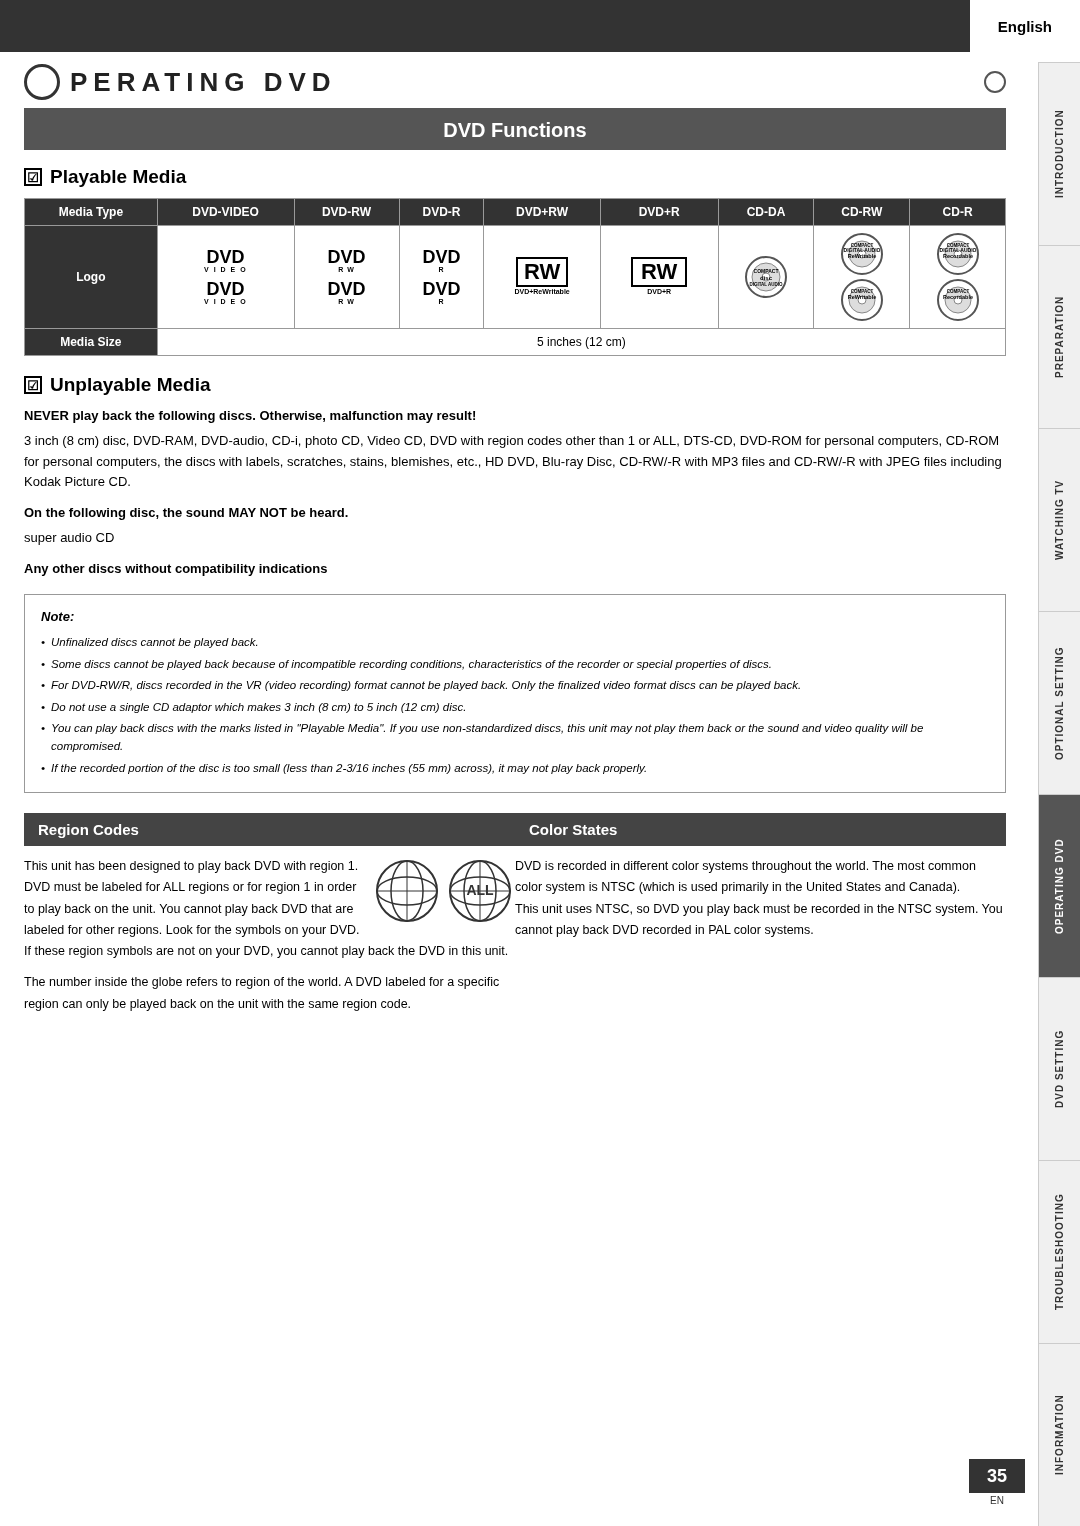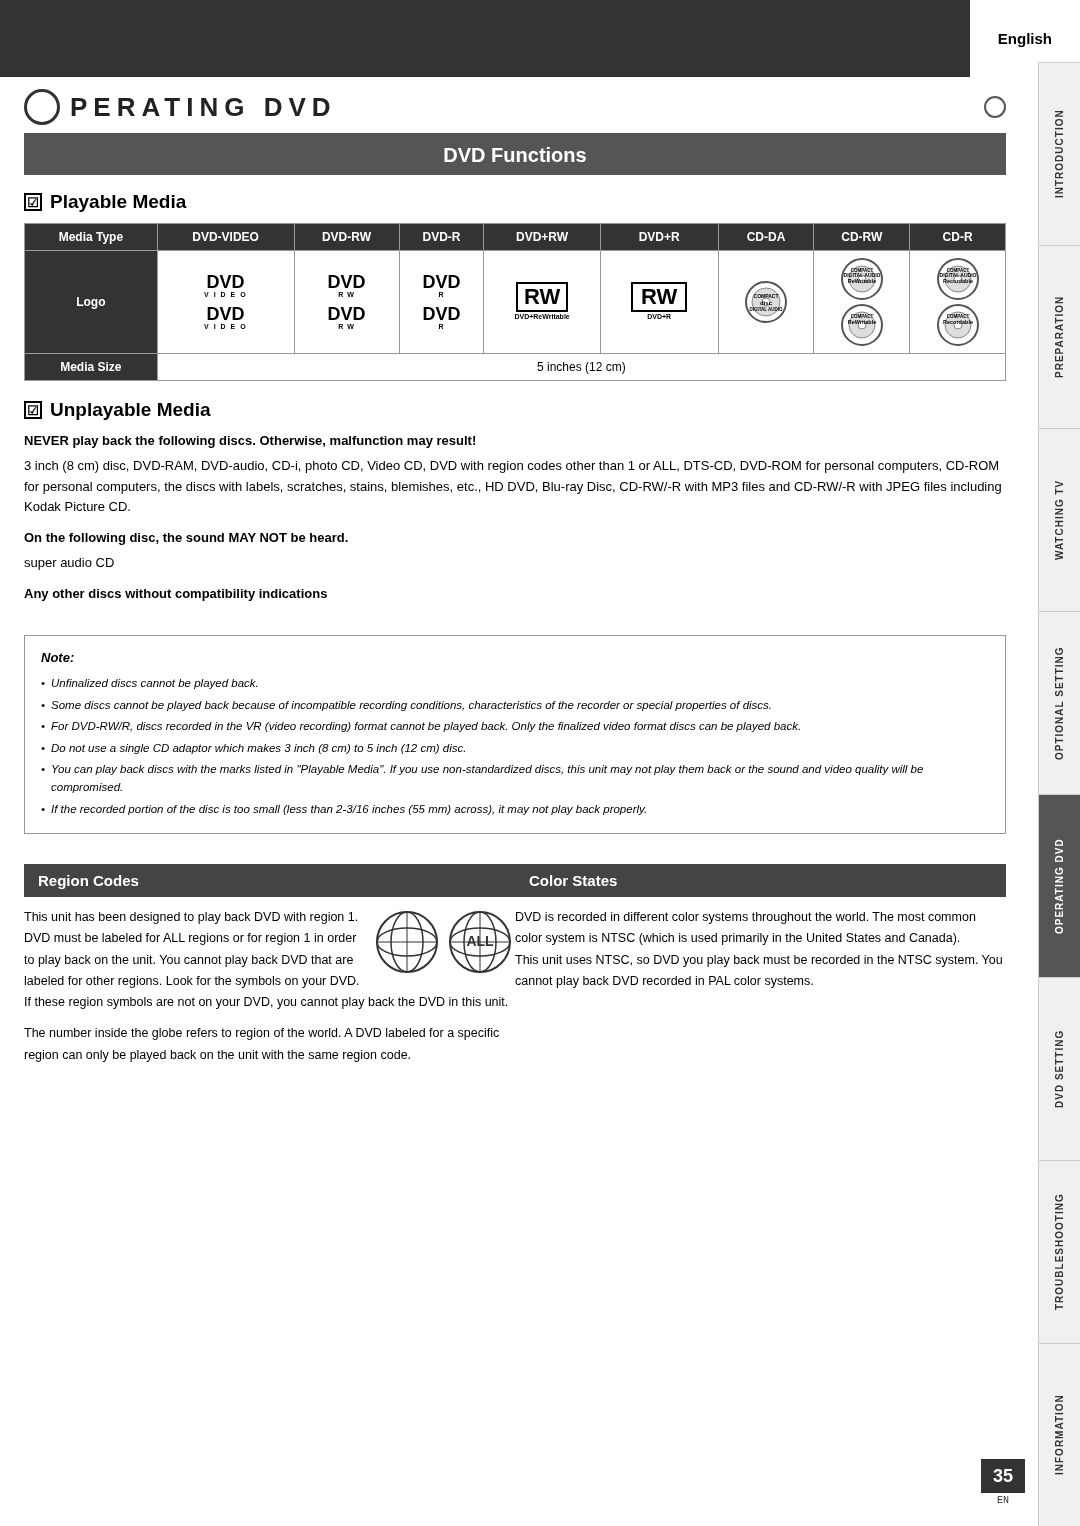--- a/index.html
+++ b/index.html
@@ -9,21 +9,21 @@
       font-family: Arial, Helvetica, sans-serif;
       font-size: 13px;
       color: #000;
       background: #fff;
       position: relative;
     }
 
     
     .top-bar {
       background: #333;
-      height: 77px;
+      height: 52px;
       display: flex;
       align-items: center;
       justify-content: flex-end;
       padding-right: 0;
       position: relative;
     }
     .english-badge {
       background: #fff;
       color: #000;
       font-weight: bold;
@@ -176,21 +176,21 @@
     }
     .sub-bold {
       font-weight: bold;
       margin: 10px 0 4px 0;
     }
 
     
     .note-box {
       border: 1px solid #999;
       padding: 12px 16px;
-      margin: 30px 0;
+      margin: 14px 0;
       font-size: 11.5px;
       line-height: 1.6;
     }
     .note-title {
       font-weight: bold;
       font-style: italic;
       font-size: 13px;
       margin-bottom: 6px;
     }
     .note-box ul {
@@ -243,32 +243,31 @@
       position: absolute;
       bottom: 20px;
       right: 55px;
       text-align: center;
     }
     .page-num-box {
       background: #333;
       color: #fff;
       font-size: 18px;
       font-weight: bold;
-      width: 44px;
+      width: 56px;
       height: 34px;
       display: flex;
       align-items: center;
       justify-content: center;
     }
     .page-en {
       font-size: 10px;
       color: #333;
       text-align: center;
       margin-top: 2px;
-      font-family: Liberation Mono, monospace;
     }
 
     .italic-note {
       font-style: italic;
     }
   </style>
 </head>
 <body>
 
 <div class="top-bar">

